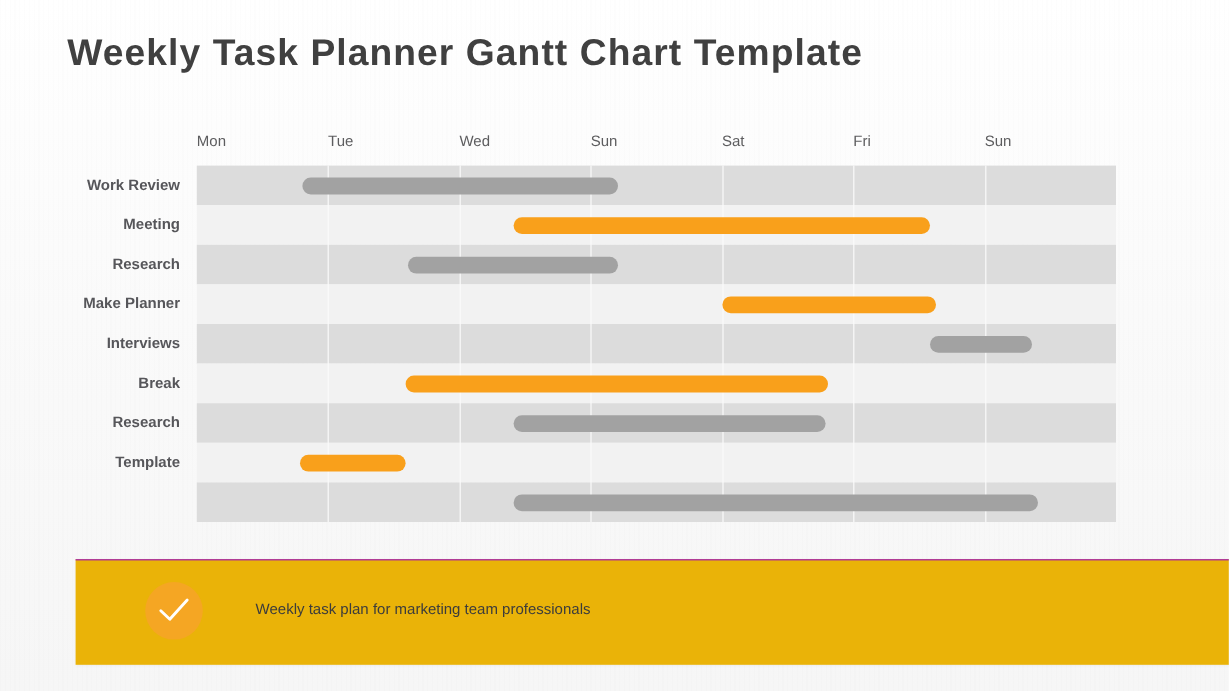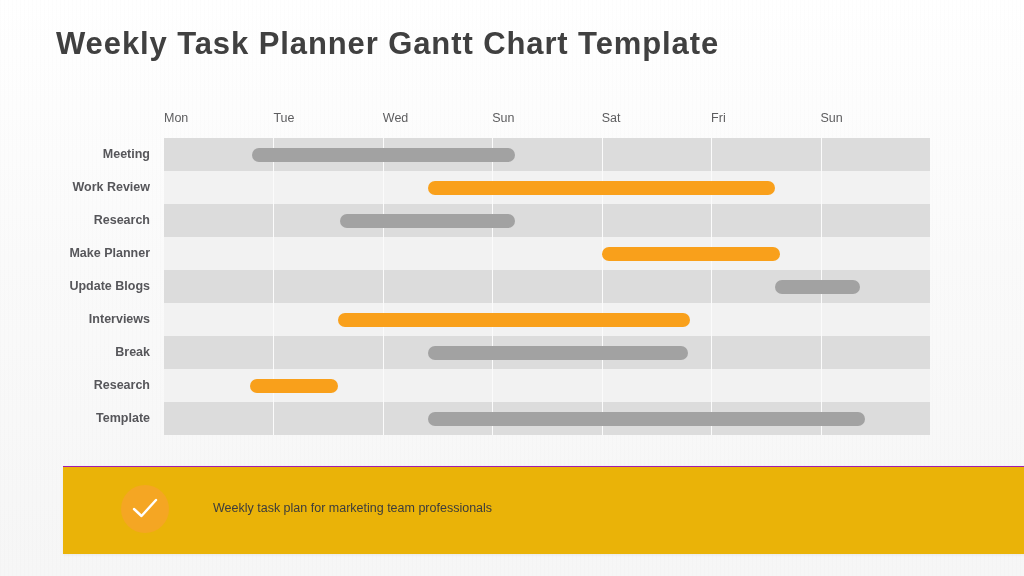--- a/index.html
+++ b/index.html
@@ -181,25 +181,24 @@
         <div class="day-header">Mon</div>
         <div class="day-header">Tue</div>
         <div class="day-header">Wed</div>
         <div class="day-header">Sun</div>
         <div class="day-header">Sat</div>
         <div class="day-header">Fri</div>
         <div class="day-header">Sun</div>
       </div>
 
     <div class="task-labels">
+        <div class="task-label">Work Review</div>
         <div class="task-label">Meeting</div>
-        <div class="task-label">Work Review</div>
         <div class="task-label">Research</div>
         <div class="task-label">Make Planner</div>
-        <div class="task-label">Update Blogs</div>
         <div class="task-label">Interviews</div>
         <div class="task-label">Break</div>
         <div class="task-label">Research</div>
         <div class="task-label">Template</div>
       </div>
 
     <div class="plot">
         <div class="row-band odd" style="top: 0px;"></div>
         <div class="row-band even" style="top: 33px;"></div>
         <div class="row-band odd" style="top: 66px;"></div>

